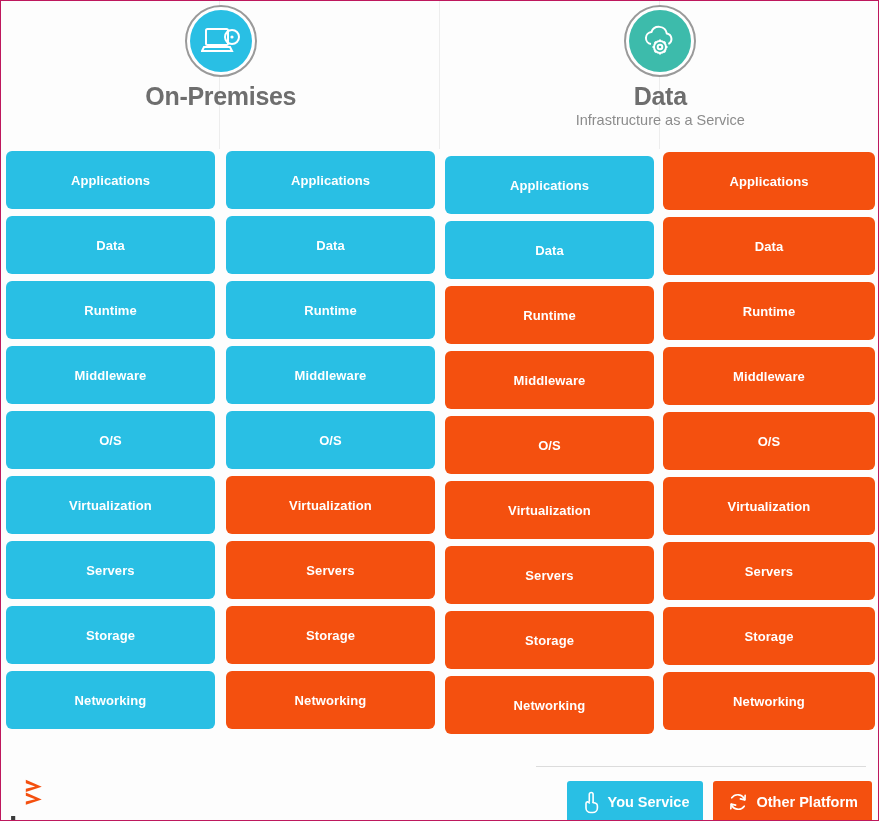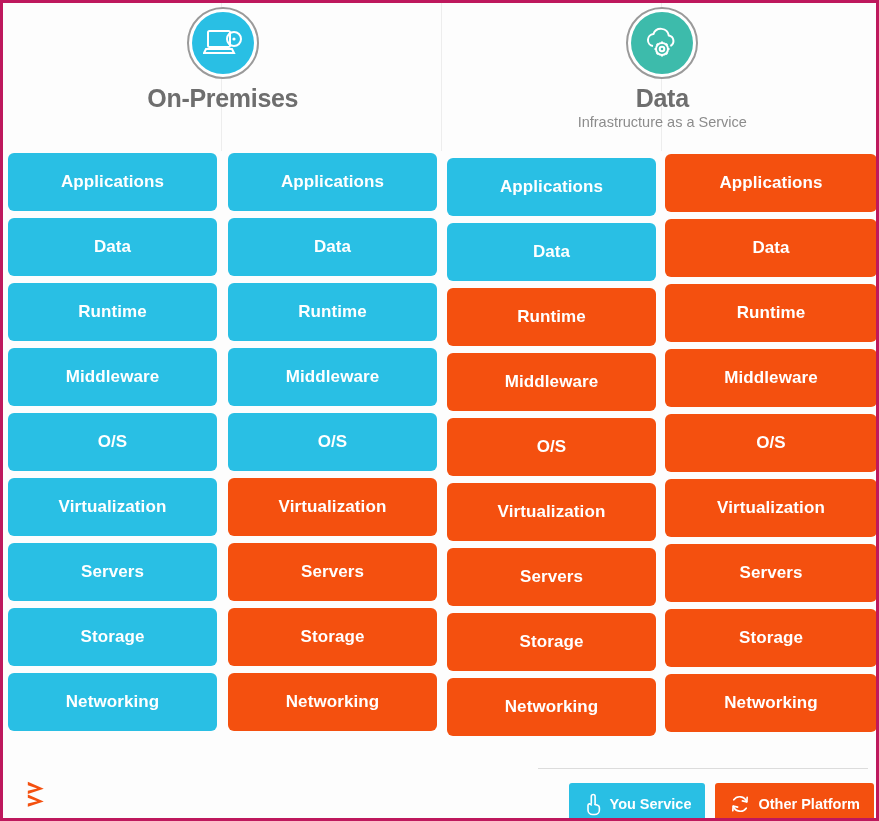--- a/index.html
+++ b/index.html
@@ -9,21 +9,21 @@
     background:#ffffff;
     font-family:"Liberation Sans", sans-serif;
     overflow:hidden;
     position:relative;
   }
   #page{
     position:relative;
     width:879px;height:821px;
     background:#fdfdfd;
     box-sizing:border-box;
-    border:3px solid #be185d;
+    border:1px solid #be185d;
     overflow:hidden;
   }
 
   
   .vdiv{
     position:absolute;top:0;width:1px;height:148px;
     background:#ededed;
   }
 
   
@@ -69,21 +69,21 @@
   }
   .stack-col{
     position:absolute;top:0;
     display:flex;flex-direction:column;
   }
   .cell{
     border-radius:6px;
     display:flex;align-items:center;justify-content:center;
     color:#ffffff;
     font-weight:bold;
-    font-size:17px;
+    font-size:13px;
     box-sizing:border-box;
     text-align:right;
     letter-spacing:0.1px;
     user-select:none;
   }
   .cell.blue{background:#29bfe4;}
   .cell.orange{background:#f4500f;}
 
   
   #footer{

